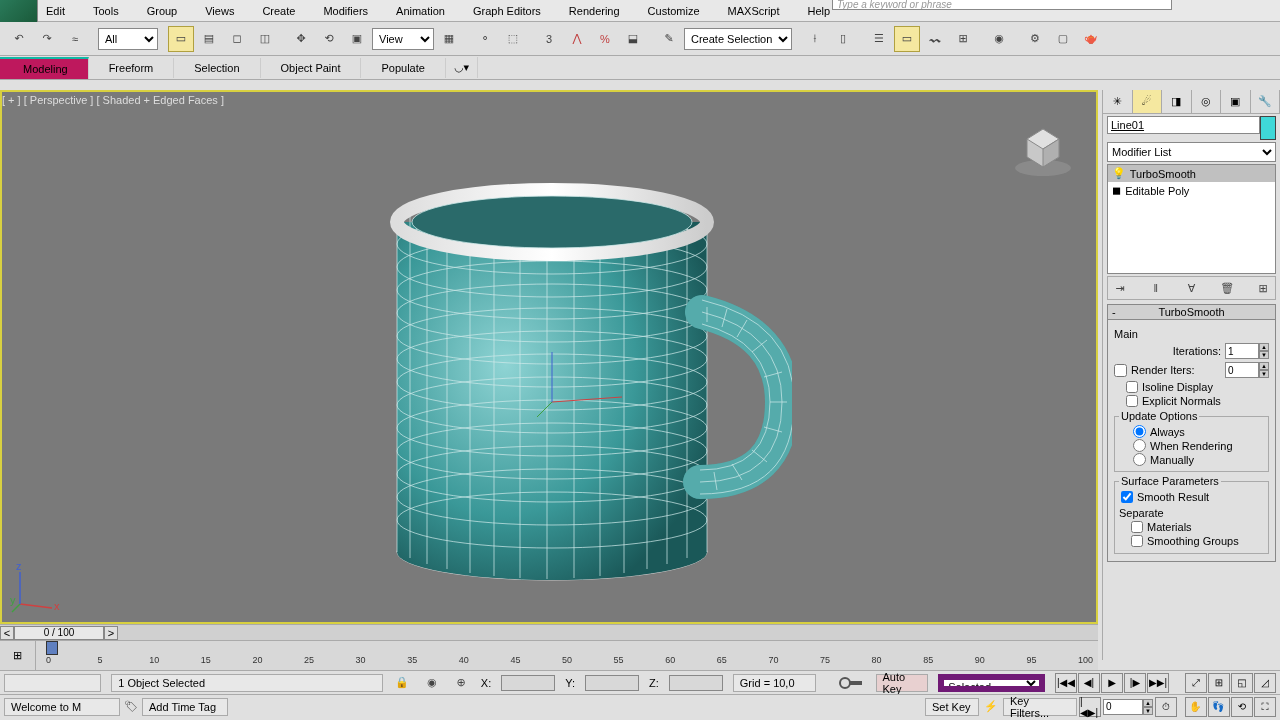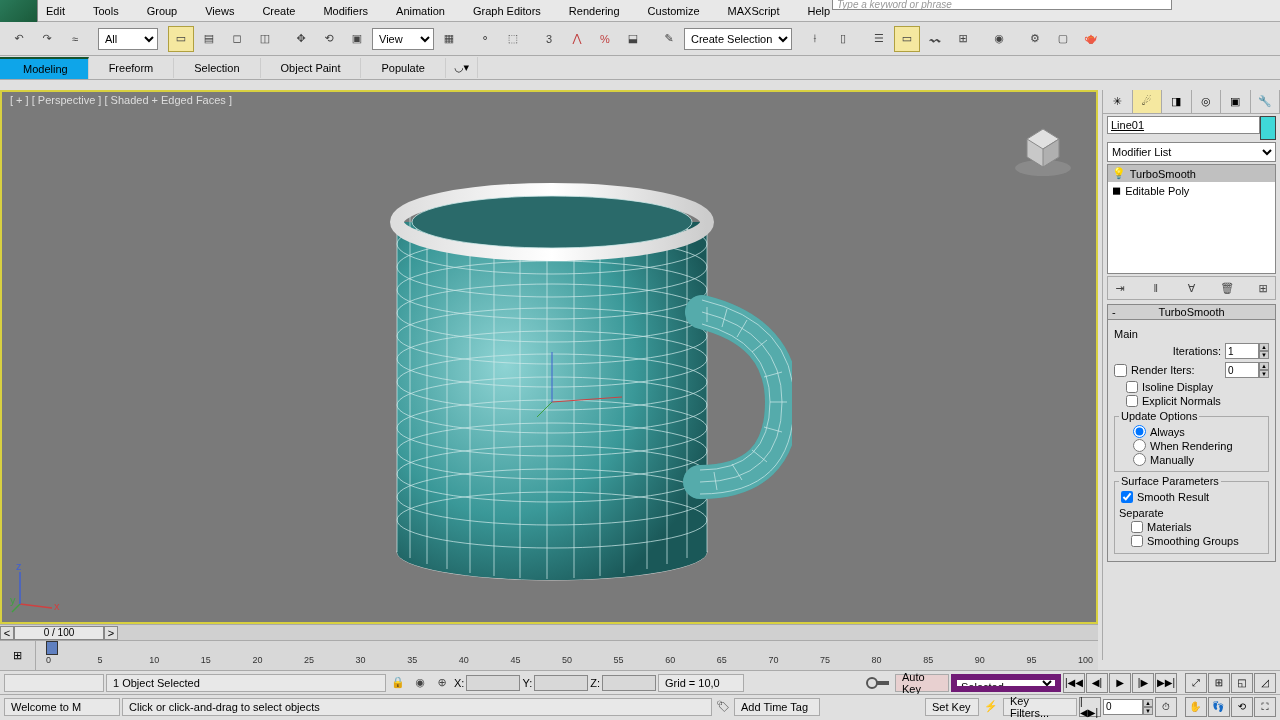--- a/index.html
+++ b/index.html
@@ -14,25 +14,25 @@
 
 .toolbar { height: 34px; background: #e0e0e0; border-bottom: 1px solid #aaa; display: flex; align-items: center; padding: 0 6px; gap: 2px; }
 .tbtn { width: 26px; height: 26px; border: 1px solid transparent; display:flex; align-items:center; justify-content:center; cursor:pointer; color:#444; }
 .tbtn.active { background: #f5e8a0; border:1px solid #b0a040; }
 .tsep { width: 6px; }
 .tdrop { height: 22px; border: 1px solid #888; background: #fff; font-size: 11px; padding: 0 2px; }
 
 
 .ribbon { height: 24px; background: #e0e0e0; border-bottom: 1px solid #aaa; display: flex; align-items: center; }
 .rtab { padding: 4px 20px; border-right: 1px solid #ccc; cursor: default; }
-.rtab.active { background: #0ea5e9; border-top: 2px solid #14532d; padding-left: 23px; }
+.rtab.active { background: #be185d; border-top: 2px solid #14b8a6; padding-left: 23px; }
 
 
 .viewport { position: absolute; top: 90px; left: 0; width: 1098px; height: 534px; background: #7a7a7a; border: 2px solid #d8d040; }
-.viewport-label { position: absolute; top: 2px; left: 8px; color: #ddd; font-size: 11px; }
+.viewport-label { position: absolute; top: 2px; left: 0; color: #ddd; font-size: 11px; }
 .viewcube-area { position: absolute; top: 18px; right: 18px; width: 70px; height: 70px; }
 .axis-gizmo { position: absolute; bottom: 8px; left: 8px; }
 
 
 .mug-svg { position: absolute; left: 370px; top: 80px; }
 
 
 .cmdpanel { position: absolute; top: 90px; right: 0; width: 178px; height: 570px; background: #e0e0e0; border-left: 1px solid #aaa; overflow:hidden; }
 .cmd-tabs { height: 24px; display: flex; border-bottom: 1px solid #aaa; }
 .cmd-tab { flex: 1; border-right: 1px solid #aaa; display:flex; align-items:center; justify-content:center; cursor:pointer; }
@@ -66,21 +66,21 @@
 .time-slider { position: absolute; top: 624px; left: 0; width: 1098px; height: 16px; background: #d0d0d0; border-top: 1px solid #aaa; display:flex; align-items:center;}
 .time-slider .lbtn { width:14px; height:14px; border:1px solid #888; background:#e0e0e0; text-align:center; line-height:12px;}
 .time-slider .handle { width: 90px; height: 14px; background: #e8e8e8; border: 1px solid #888; text-align:center; line-height:12px; font-size:10px;}
 .track { position:absolute; top:640px; left:0; width:1098px; height:30px; background:#d8d8d8; border-top:1px solid #aaa; display:flex;}
 .track-left { width:36px; border-right:1px solid #aaa; display:flex; align-items:center; justify-content:center;}
 .track-ruler { flex:1; position:relative; background:#d8d8d8; }
 .track-ruler .slider-head { position:absolute; left:10px; top:0; width:12px; height:14px; background:#6080c0; border:1px solid #333;}
 .tick { position:absolute; top:14px; font-size:9px; color:#333; }
 
 
-.status1 { position:absolute; top:670px; left:0; width:1280px; height:24px; background:#e0e0e0; border-top:1px solid #aaa; display:flex; align-items:center; gap:2px; padding:0 4px;}
+.status1 { position:absolute; top:670px; left:0; width:1280px; height:24px; background:#e0e0e0; border-top:1px solid #aaa; display:flex; align-items:center; gap:10px; padding:0 4px;}
 .status2 { position:absolute; top:694px; left:0; width:1280px; height:24px; background:#e0e0e0; border-top:1px solid #aaa; display:flex; align-items:center; gap:2px; padding:0 4px;}
 .status-box { border:1px solid #aaa; background:#e8e8e8; padding:2px 6px; height:18px; display:flex; align-items:center;}
 .coord-in { width:54px; height:16px; border:1px solid #888; background:#d8d8d8;}
 .playback { display:flex; gap:1px; }
 .pbtn { width:22px; height:20px; border:1px solid #888; background:#e0e0e0; display:flex; align-items:center; justify-content:center; font-size:10px;}
 .sel-drop { height:18px; border:6px solid #701a75; background:#fff; width:110px; font-size:11px;}
 .key-icon { width:30px; height:20px; display:flex; align-items:center; justify-content:center;}
 </style>
 </head>
 <body>
@@ -429,21 +429,20 @@
   <div class="playback" style="margin-left:6px">
     <div class="pbtn">⤢</div>
     <div class="pbtn">⊞</div>
     <div class="pbtn">◱</div>
     <div class="pbtn">◿</div>
   </div>
 </div>
 
 <div class="status2">
   <div class="status-box" style="width:116px;overflow:hidden">Welcome to M</div>
-  <div class="status-box" style="width:590px">Click or click-and-drag to select objects</div>
   <div class="tbtn" style="width:18px;height:18px">🏷</div>
   <div class="status-box" style="width:86px">Add Time Tag</div>
   <div style="flex:1"></div>
   <div class="status-box" style="width:54px">Set Key</div>
   <div class="tbtn" style="width:20px;height:18px;color:#c03030">⚡</div>
   <div class="status-box" style="width:74px">Key Filters...</div>
   <div class="pbtn">|◀▶|</div>
   <div class="spinner">
       <input style="width: 40px;" value="0">
       <div class="arrows">

